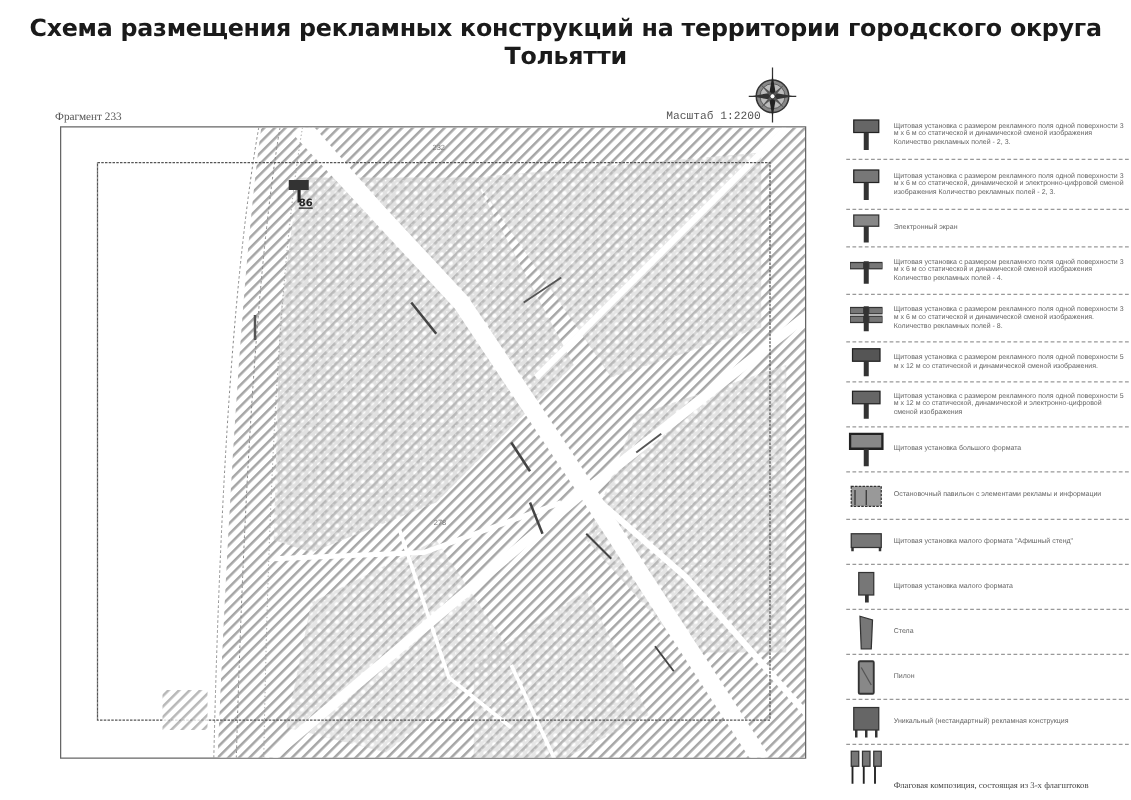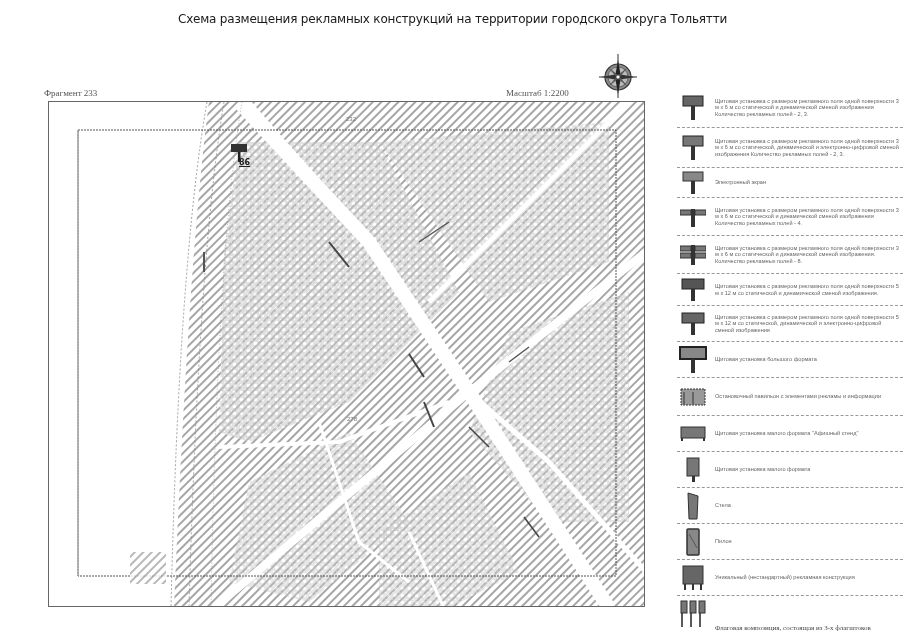--- a/index.html
+++ b/index.html
@@ -1,19 +1,19 @@
 <!DOCTYPE html>
 <html><head>
 <meta charset="utf-8">
 <style>
   html, body { margin:0; padding:0; background:#ffffff; }
   body { width:905px; height:640px; position:relative; overflow:hidden; font-family:"Liberation Sans", sans-serif; color:#222; }
-  .title { position:absolute; left:0; top:12px; width:905px; text-align:center; font-family:"DejaVu Sans", sans-serif; font-weight:normal; font-size:12px; color:#1a1a1a; letter-spacing:-0.2px; }
+  .title { position:absolute; left:0; top:12px; width:905px; text-align:center; font-family:"DejaVu Sans", sans-serif; font-weight:bold; font-size:19px; color:#1a1a1a; letter-spacing:-0.2px; }
   .fragment { position:absolute; left:33px; top:88px; font-family:"Liberation Serif", serif; font-size:9px; color:#555;margin-left:11px; }
-  .scale { position:absolute; left:506px; top:88px; font-family:Liberation Serif, serif; font-size:9px; color:#555;text-align:center; }
+  .scale { position:absolute; left:533px; top:88px; font-family:Liberation Mono, monospace; font-size:9px; color:#555;text-align:center; }
   .compass { position:absolute; left:597px; top:52px; width:42px; height:48px; }
   .map { position:absolute; left:48px; top:101px; width:597px; height:506px; border:1px solid #666; box-sizing:border-box; overflow:hidden; background:#fff; }
   .map svg { position:absolute; left:0; top:0; }
   .legend { position:absolute; left:677px; top:88px; width:226px; }
   .legend-row { position:relative; display:flex; align-items:center; border-bottom:1px dashed #999; box-sizing:border-box; }
   .legend-row:last-child { border-bottom:none; }
   .legend-icon { width:32px; flex:0 0 32px; display:flex; justify-content:center; align-items:center; }
   .legend-text { flex:1; font-size:5.6px; line-height:6.6px; color:#666; padding-left:6px; padding-right:4px; }
   .legend-text.serif { font-family:"Liberation Serif", serif; font-size:7px; line-height:9px; color:#444;margin-top:28px; }
   .maplabel { position:absolute; font-size:6px; color:#777; font-family:"Liberation Sans", sans-serif; }

